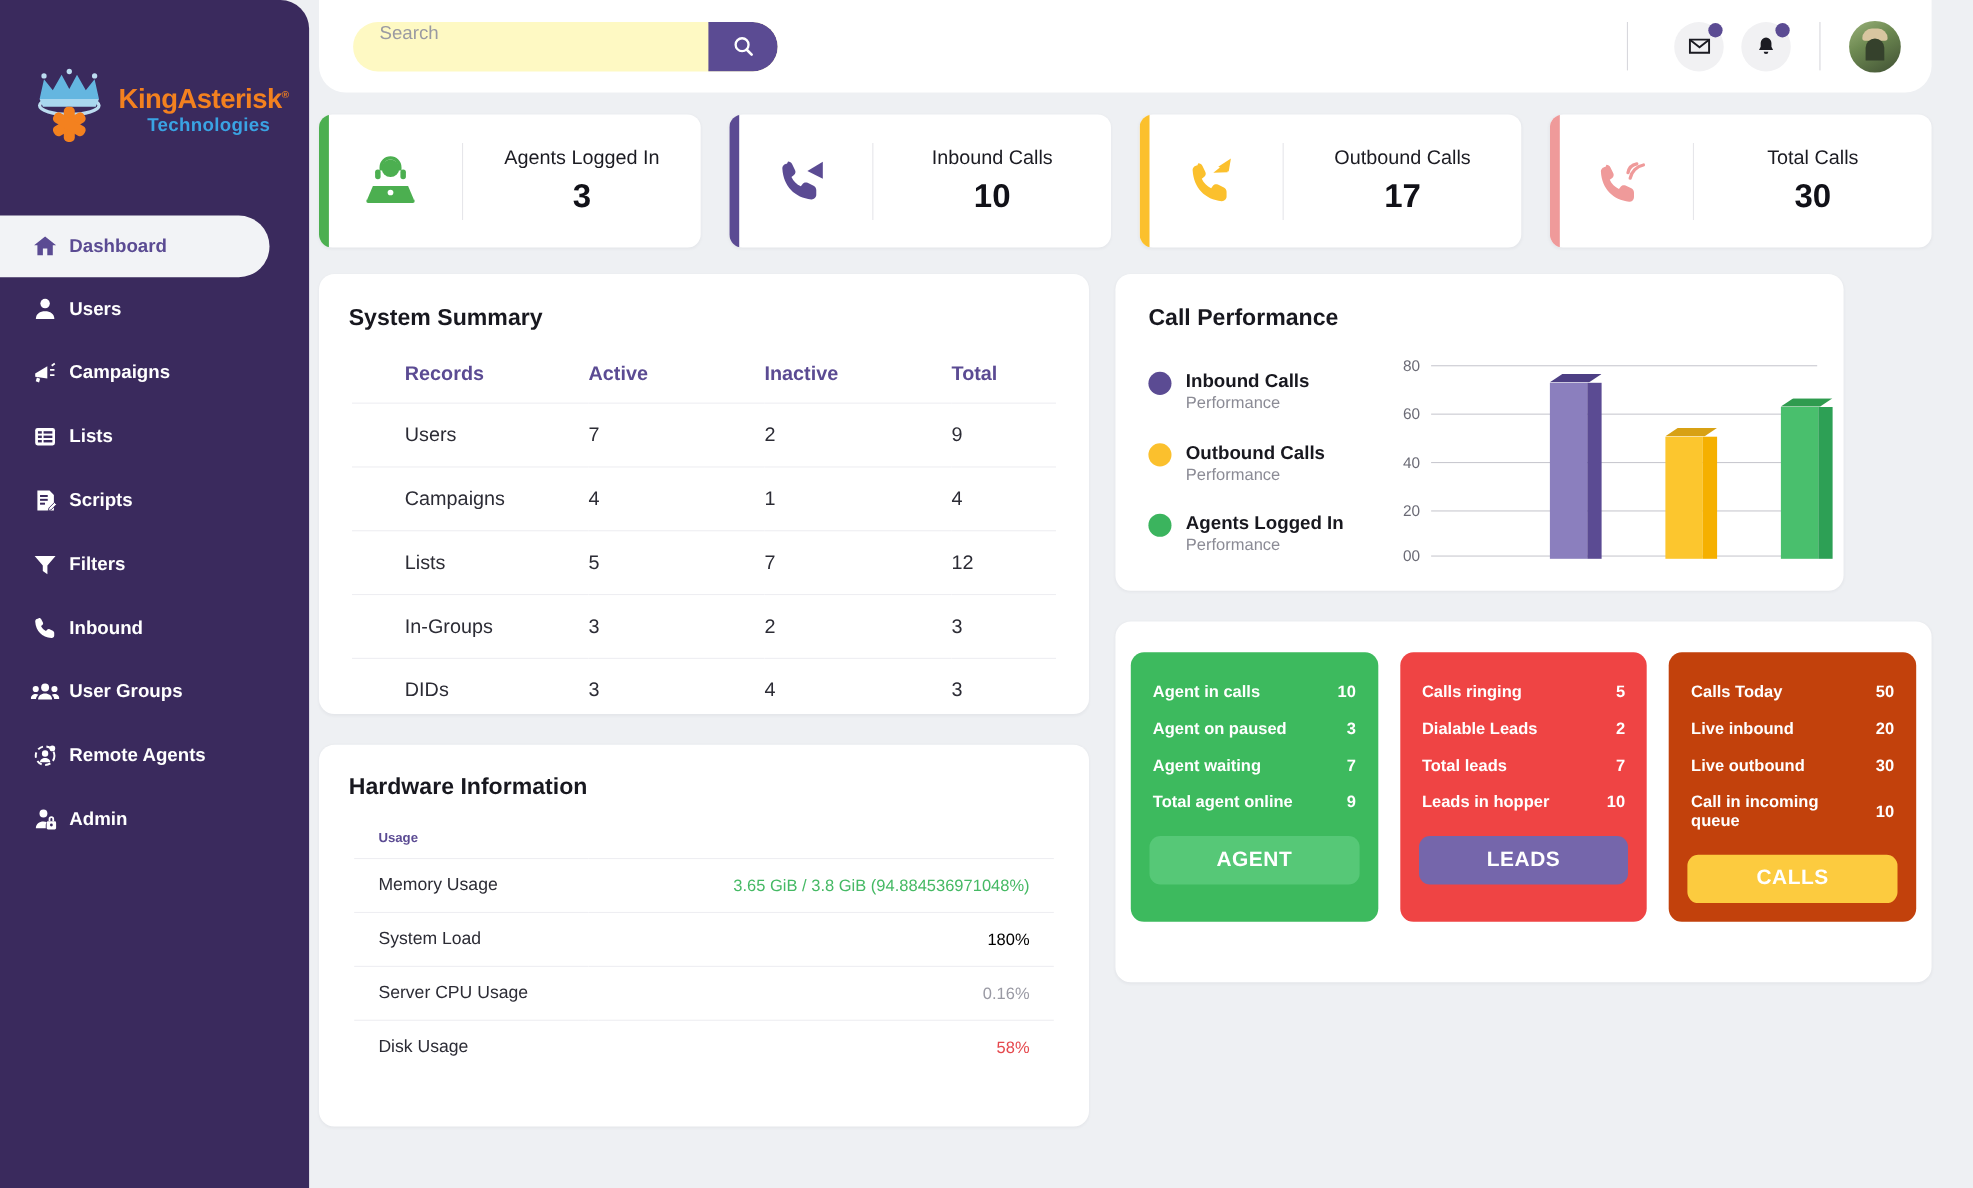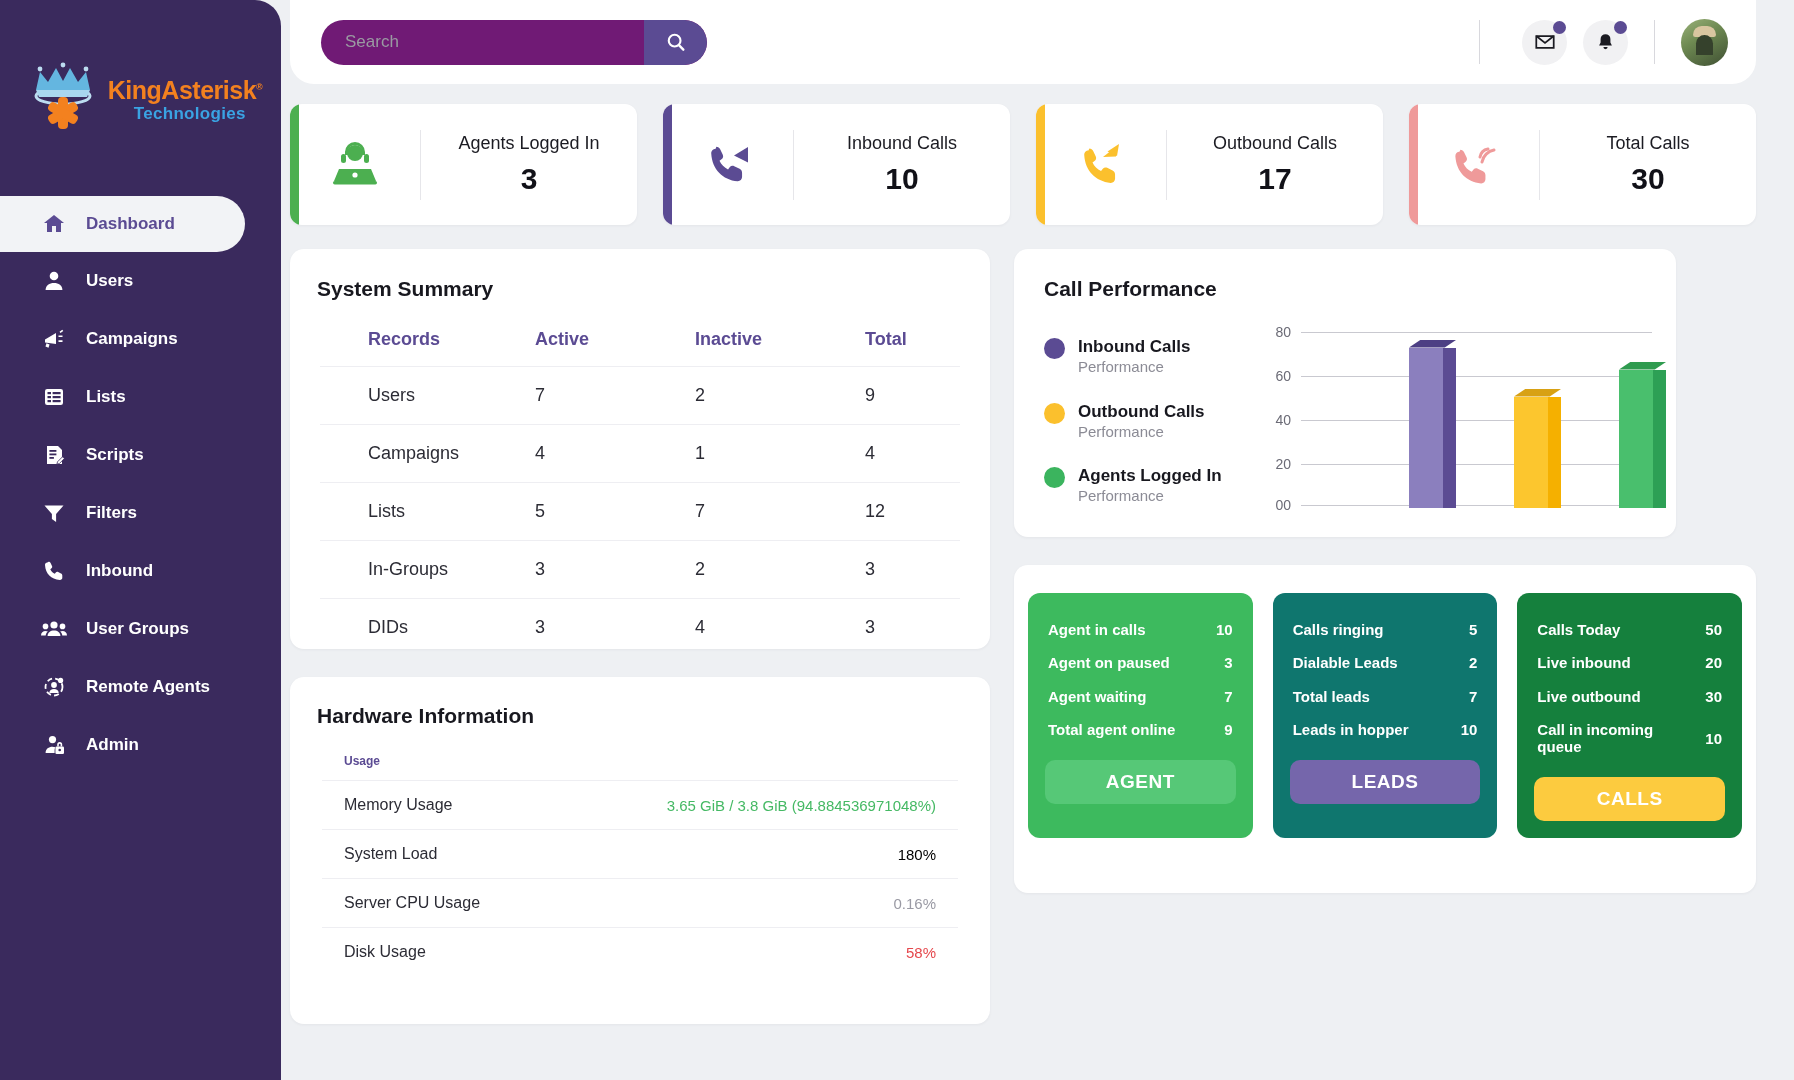--- a/index.html
+++ b/index.html
@@ -30,21 +30,21 @@
   .logo-top .a { color: #f3811f; }
   .logo-reg { font-size: 9px; color: #f3811f; vertical-align: super; }
   .logo-bottom {
     font-size: 17px; font-weight: bold; color: #3aa3e3;
     letter-spacing: .3px; margin-top: 2px; margin-left: 26px;
   }
 
   .nav { display: flex; flex-direction: column; }
   .nav-item {
     height: 58px; display: flex; align-items: center;
-    gap: 19px; padding-left: 41px; position: relative;
+    gap: 9px; padding-left: 28px; position: relative;
     color: #ffffff; font-size: 17px; font-weight: bold;
     cursor: pointer;
   }
   .nav-item .ico { width: 26px; height: 26px; display: flex; align-items: center; justify-content: center; flex: 0 0 26px; }
   .nav-item.active {
     background: #f2f3f6; color: #5b4b93;
     border-top-right-radius: 30px; border-bottom-right-radius: 30px;
     margin-right: 36px; height: 56px;
   }
   .nav-item.active .ico svg { fill: #5b4b93; }
@@ -53,22 +53,22 @@
   
   .main { flex: 1; position: relative; height: 1080px; }
 
   .topbar {
     position: absolute; left: 9px; top: 0; width: 1466px; height: 84px;
     background: #ffffff; border-bottom-left-radius: 24px; border-bottom-right-radius: 24px;
     display: flex; align-items: center;
   }
   .search-box {
     margin-left: 31px; width: 386px; height: 45px;
-    background: #701a75; border-radius: 23px;
-    display: flex; align-items: center; overflow: hidden;
+    background: #fef9c3; border-radius: 23px;
+    display: flex; align-items: flex-start; overflow: hidden;
   }
   .search-box input {
     flex: 1; border: 0; outline: none; background: transparent;
     padding-left: 24px; font-size: 17px; color: #8d8d95;
     font-family: "Liberation Sans", sans-serif;
   }
   .search-box input::placeholder { color: #9a9aa2; }
   .search-btn {
     width: 63px; height: 45px; background: #5b4b93;
     border: 0; border-top-right-radius: 23px; border-bottom-right-radius: 23px;
@@ -574,41 +574,41 @@
             <span class="lab">Agent waiting</span>
             <span>7</span>
           </div>
           <div class="tile-row">
             <span class="lab">Total agent online</span>
             <span>9</span>
           </div>
           <button class="tile-btn" style="background:#56c877">AGENT</button>
         </div>
 
-        <div class="tile" style="background:#0f766e">
+        <div class="tile" style="background:#ef4444">
           <div class="tile-row">
             <span class="lab">Calls ringing</span>
             <span>5</span>
           </div>
           <div class="tile-row">
             <span class="lab">Dialable Leads</span>
             <span>2</span>
           </div>
           <div class="tile-row">
             <span class="lab">Total leads</span>
             <span>7</span>
           </div>
           <div class="tile-row">
             <span class="lab">Leads in hopper</span>
             <span>10</span>
           </div>
           <button class="tile-btn" style="background:#7566ab">LEADS</button>
         </div>
 
-        <div class="tile" style="background:#15803d">
+        <div class="tile" style="background:#c2410c">
           <div class="tile-row">
             <span class="lab">Calls Today</span>
             <span>50</span>
           </div>
           <div class="tile-row">
             <span class="lab">Live inbound</span>
             <span>20</span>
           </div>
           <div class="tile-row">
             <span class="lab">Live outbound</span>

